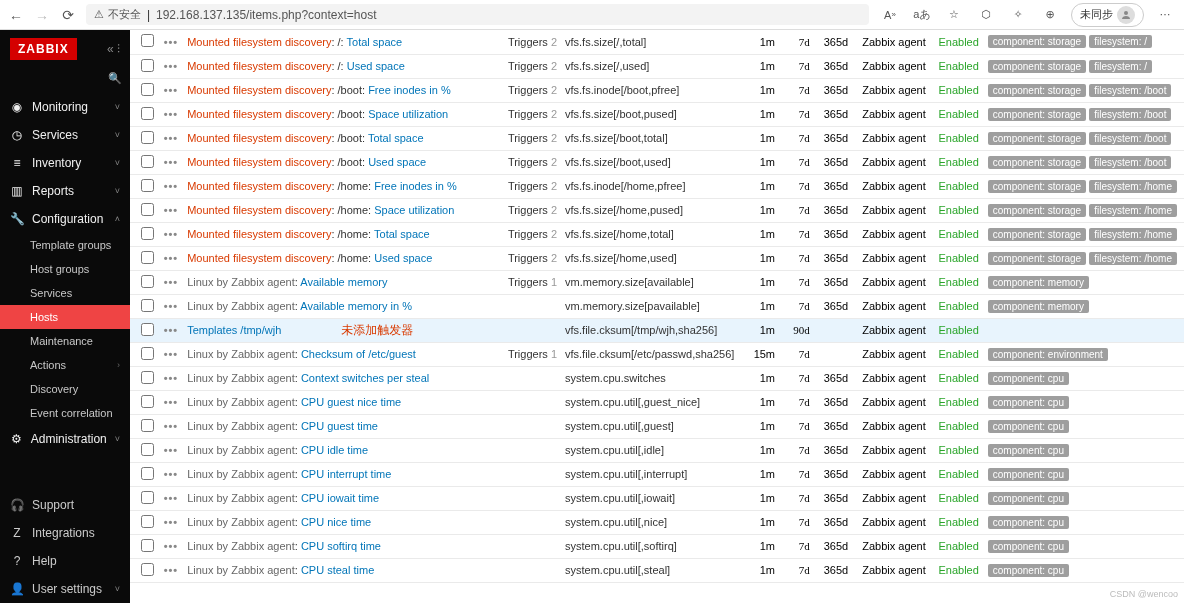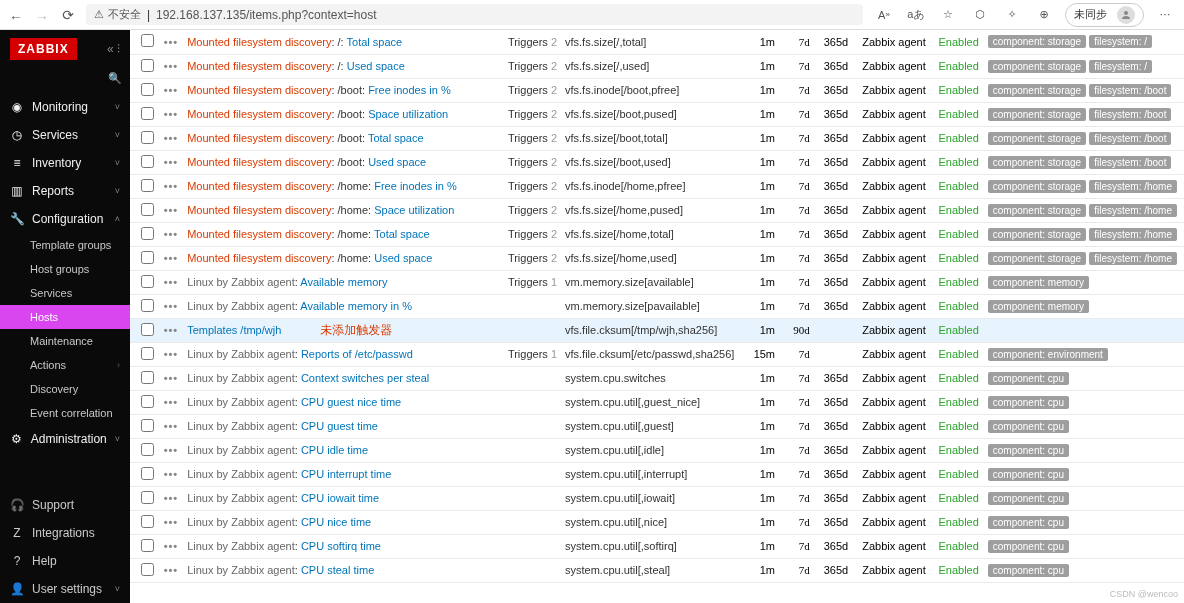--- a/index.html
+++ b/index.html
@@ -4,37 +4,37 @@
 <style>
 * { margin:0; padding:0; box-sizing:border-box; font-family:Arial,sans-serif; }
 body { width:1184px; height:603px; overflow:hidden; background:#fff; font-size:11px; }
 .browser-bar { height:30px; display:flex; align-items:center; padding:0 8px; gap:10px; border-bottom:1px solid #ddd; background:#fff; }
 .bb-btn { width:16px; height:16px; display:flex; align-items:center; justify-content:center; color:#555; font-size:14px; }
 .url-row { flex:1; display:flex; align-items:center; gap:6px; background:#f3f3f3; border-radius:4px; padding:3px 8px; font-size:12px; color:#333; }
 .url-warn { display:flex; align-items:center; gap:4px; color:#555; font-size:11px; }
 .url-text { color:#555; }
 .right-icons { display:flex; align-items:center; gap:10px; }
 .ri { width:22px; height:22px; display:flex; align-items:center; justify-content:center; color:#555; border-radius:3px; }
-.sync-pill { display:flex; align-items:center; gap:10px; border:1px solid #ccc; border-radius:12px; padding:2px 8px; font-size:11px; color:#333; }
+.sync-pill { display:flex; align-items:center; gap:4px; border:1px solid #ccc; border-radius:12px; padding:2px 8px; font-size:11px; color:#333; }
 .avatar { width:18px; height:18px; border-radius:50%; background:#ddd; display:flex; align-items:center; justify-content:center; }
 .avatar svg{width:12px;height:12px;fill:#888;}
 .main { display:flex; height:573px; }
 .sidebar { width:130px; background:#0a0a0a; color:#ccc; display:flex; flex-direction:column; }
 .logo-row { display:flex; align-items:center; justify-content:space-between; padding:8px 10px; }
 .logo { background:#d40000; color:#fff; font-weight:bold; font-size:12px; padding:4px 8px; letter-spacing:1px; }
 .collapse { color:#888; font-size:12px; }
 .search-row { padding:4px 8px 8px; display:flex; justify-content:flex-end; }
 .search-ic { color:#888; }
 .nav { flex:1; overflow:hidden; }
 .nav-item { display:flex; align-items:center; padding:7px 10px; font-size:12px; color:#f0f0f0; cursor:pointer; gap:8px; }
 .nav-item .chev { margin-left:auto; font-size:9px; color:#888; }
 .nav-item.admin{color:#ccc;}
 .nav-sub { padding:6px 10px 6px 30px; font-size:11px; color:#c8c8c8; cursor:pointer; display:flex; align-items:center;}
 .nav-sub .chev{margin-left:auto;font-size:9px;color:#666;}
-.nav-sub.active { background:#d946ef; color:#fff;text-align:center; }
+.nav-sub.active { background:#ef4444; color:#fff;text-align:center; }
 .nav-ic { width:14px; text-align:center; display:inline-block; }
 .nav-foot{margin-top:auto;}
 .content { flex:1; overflow-y:auto; background:#fff; }
 table { width:100%; border-collapse:collapse; font-size:11px; }
 tr { border-bottom:1px solid #eaeaea; height:24px; }
 tr.hl { background:#e8f4fd; }
 td { padding:2px 4px; vertical-align:middle; white-space:nowrap; }
 td.cb { width:30px; text-align:center; }
 td.cb input{margin-left:6px;}
 td.dots { width:26px; color:#888; text-align:center; font-weight:bold; letter-spacing:1px; }
@@ -47,21 +47,21 @@
 td.type { width:80px; }
 td.status { width:50px; }
 td.tags { }
 .disc-link { color:#d93a00; }
 .sep { color:#333; }
 .item-link { color:#0275b8; }
 .trig-word { color:#333; }
 .trig-count { color:#999; }
 .enabled { color:#2aa52a; }
 .tag { background:#9e9e9e; color:#fff; padding:1px 5px; border-radius:2px; font-size:10px; margin-right:3px; display:inline-block; }
-.annotation { color:#d93a00; font-size:12px; display:inline-block; margin-left:39px; }
+.annotation { color:#d93a00; font-size:12px; display:inline-block; margin-left:60px; }
 .watermark{position:fixed;right:6px;bottom:4px;font-size:9px;color:#bbb;}
 </style>
 </head>
 <body>
 
 <div class="browser-bar">
   <div class="bb-btn">←</div>
   <div class="bb-btn" style="opacity:.4">→</div>
   <div class="bb-btn">⟳</div>
   <div class="url-row">
@@ -346,21 +346,21 @@
     <td class="interval">1m</td>
     <td class="history">90d</td>
     <td class="trends"></td>
     <td class="type">Zabbix agent</td>
     <td class="status"><a class="enabled">Enabled</a></td>
     <td class="tags"></td>
           </tr>
           <tr>
     <td class="cb"><input type="checkbox" style=""></td>
     <td class="dots">•••</td>
-    <td class="namecol"><a class="disc-link" style="color:#666">Linux by Zabbix agent</a><span class="sep">: </span><a class="item-link">Reports of /etc/passwd</a></td>
+    <td class="namecol"><a class="disc-link" style="color:#666">Linux by Zabbix agent</a><span class="sep">: </span><a class="item-link">Checksum of /etc/guest</a></td>
     <td class="trig"><a class="trig-word">Triggers</a> <span class="trig-count">1</span></td>
     <td class="key">vfs.file.cksum[/etc/passwd,sha256]</td>
     <td class="interval">15m</td>
     <td class="history">7d</td>
     <td class="trends"></td>
     <td class="type">Zabbix agent</td>
     <td class="status"><a class="enabled">Enabled</a></td>
     <td class="tags"><span class="tag">component: environment</span></td>
           </tr>
           <tr>

